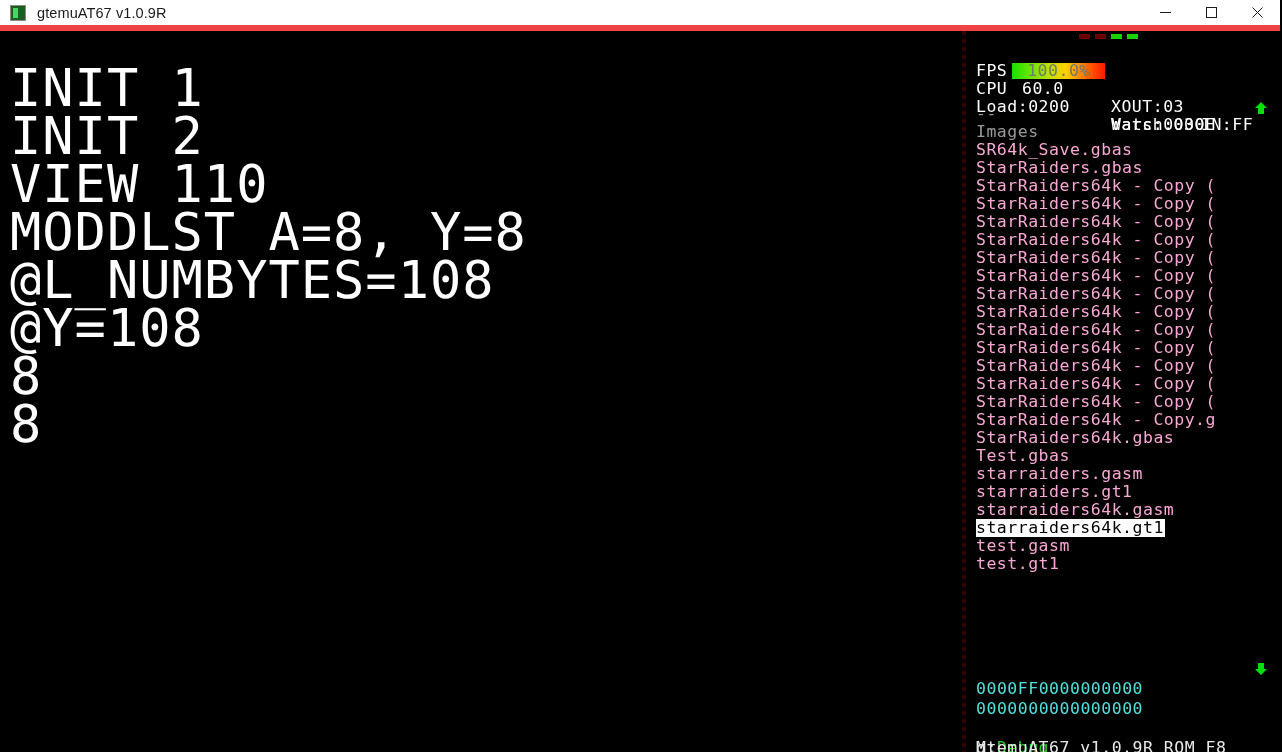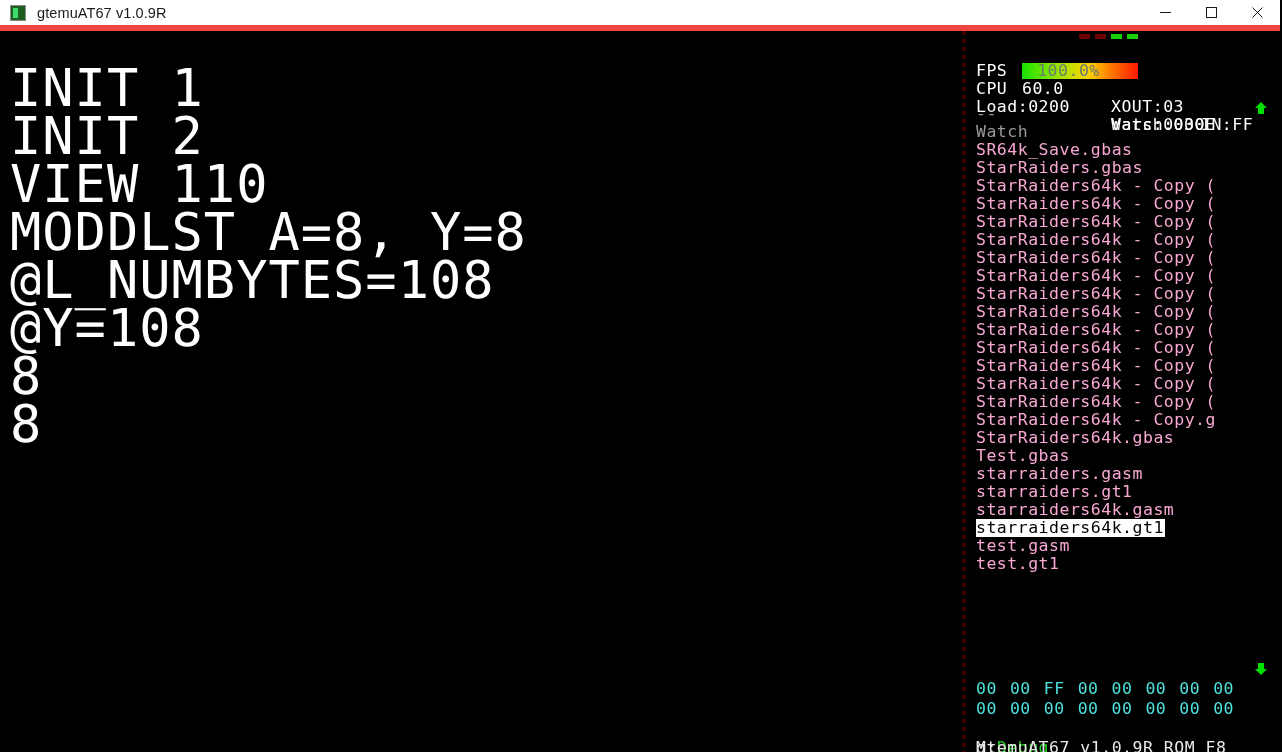--- a/index.html
+++ b/index.html
@@ -141,22 +141,22 @@
     line-height: 18px;
     letter-spacing: 0.5px;
     white-space: pre;
   }
   .st-col-a { position: absolute; left: 0; }
   .st-col-b { position: absolute; left: 135px; }
   .cy { color: #ffffff; }
 
   #cpu-bar {
     position: absolute;
-    left: 46px; top: 1px;
-    width: 116px; height: 16px;
+    left: 36px; top: 1px;
+    width: 93px; height: 16px;
     background: linear-gradient(
       to right,
       #18e000 0%,
       #5ce600 16%,
       #c8e000 42%,
       #ffd000 58%,
       #ff6a00 80%,
       #ff1800 100%
     );
   }
@@ -216,21 +216,20 @@
     width: 306px;
   }
   .hex-row {
     height: 20px;
     font-size: 16.5px;
     line-height: 20px;
     letter-spacing: 0.5px;
     color: #4fe0dc;
     white-space: pre;
     display: flex;
-    gap: 13px;
   }
   .hex-cell { display: inline-block; }
 
   #footer-block {
     position: absolute;
     left: 10px; top: 688px;
     width: 306px;
   }
   .footer-line {
     height: 19px;
@@ -319,21 +318,21 @@
     </div>
 
     <div id="arrow-up" class="scroll-arrow">
       <svg width="14" height="14" viewBox="0 0 14 14" aria-hidden="true">
         <polygon points="7,1 13,7 10,7 10,13 4,13 4,7 1,7" fill="#00e000"></polygon>
       </svg>
     </div>
 
     <div id="browser">
         <div class="browse-line dim">--</div>
-        <div class="browse-line dim">Watch</div>
+        <div class="browse-line dim">Images</div>
         <div class="browse-line">SR64k_Save.gbas</div>
         <div class="browse-line">StarRaiders.gbas</div>
         <div class="browse-line">StarRaiders64k - Copy (</div>
         <div class="browse-line">StarRaiders64k - Copy (</div>
         <div class="browse-line">StarRaiders64k - Copy (</div>
         <div class="browse-line">StarRaiders64k - Copy (</div>
         <div class="browse-line">StarRaiders64k - Copy (</div>
         <div class="browse-line">StarRaiders64k - Copy (</div>
         <div class="browse-line">StarRaiders64k - Copy (</div>
         <div class="browse-line">StarRaiders64k - Copy (</div>

